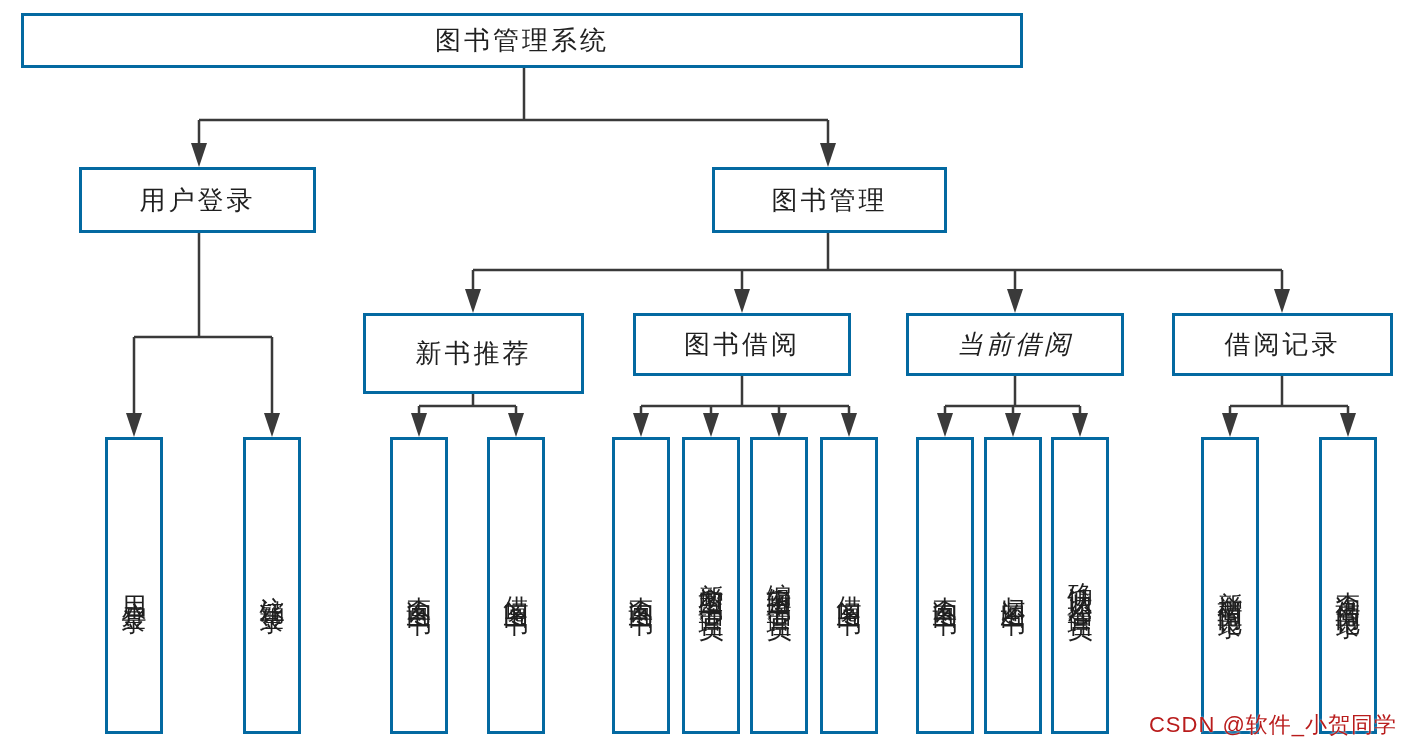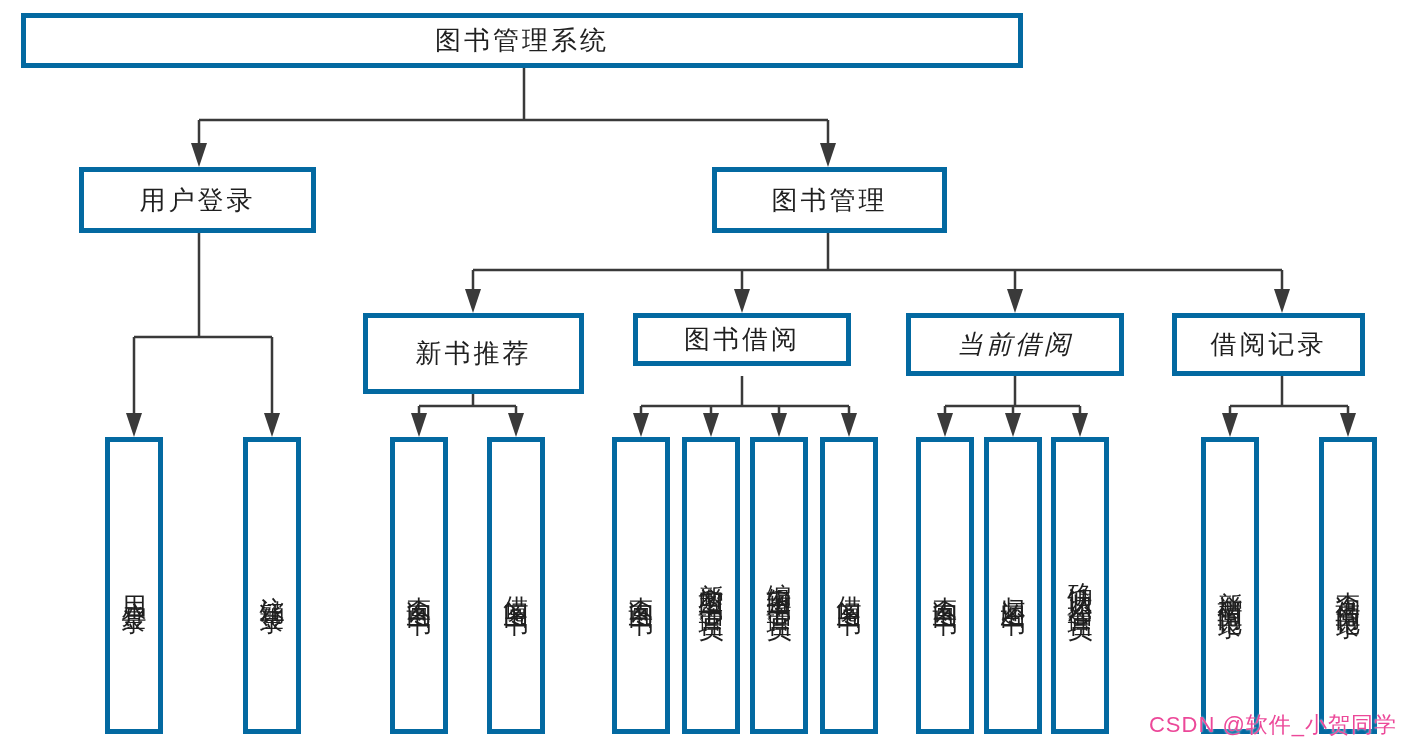--- a/index.html
+++ b/index.html
@@ -8,21 +8,21 @@
     width:1405px;height:747px;
     background:#ffffff;
     overflow:hidden;
     font-family:"Liberation Sans","DejaVu Sans",sans-serif;
   }
   #connectors{position:absolute;left:0;top:0;width:1405px;height:747px;}
   .node{
     position:absolute;
     box-sizing:border-box;
     background:#ffffff;
-    border:5px solid #0369a1;
+    border:3px solid #0369a1;
     display:flex;
     align-items:center;
     justify-content:center;
     color:#1f1f1f;
     font-size:26px;
     letter-spacing:3px;
     white-space:nowrap;
     z-index:2;
   }
   .leaf{
@@ -31,21 +31,21 @@
     font-size:25px;
     letter-spacing:5px;
     line-height:1;
     white-space:normal;
   }
   #watermark{
     position:absolute;
     right:8px;
     top:710px;
     font-size:22px;
-    color:#ec4899;
+    color:#b91c1c;
     letter-spacing:1px;
     text-shadow:0 0 2px #ffffff;
     z-index:3;
   }
 </style>
 </head>
 <body>
 
 <div id="canvas">
 
@@ -91,23 +91,23 @@
       <polygon points="1348,437 1340,413 1356,413"></polygon>
     </g>
   </svg>
 
   <div class="node" style="left:21px;top:13px;width:1002px;height:55px;">图书管理系统</div>
 
   <div class="node" style="left:79px;top:167px;width:237px;height:66px;">用户登录</div>
   <div class="node" style="left:712px;top:167px;width:235px;height:66px;">图书管理</div>
 
   <div class="node" style="left:363px;top:313px;width:221px;height:81px;">新书推荐</div>
-  <div class="node" style="left:633px;top:313px;width:218px;height:53px;">图书借阅</div>
+  <div class="node" style="left:633px;top:313px;width:218px;height:63px;">图书借阅</div>
   <div class="node" style="left:906px;top:313px;width:218px;height:63px;font-style:italic;">当前借阅</div>
-  <div class="node" style="left:1172px;top:313px;width:193px;height:63px;">借阅记录</div>
+  <div class="node" style="left:1172px;top:313px;width:221px;height:63px;">借阅记录</div>
 
   <div class="node leaf" style="left:105px;top:437px;width:58px;height:297px;">用户登录</div>
   <div class="node leaf" style="left:243px;top:437px;width:58px;height:297px;">注销登录</div>
 
   <div class="node leaf" style="left:390px;top:437px;width:58px;height:297px;">查询图书</div>
   <div class="node leaf" style="left:487px;top:437px;width:58px;height:297px;">借阅图书</div>
 
   <div class="node leaf" style="left:612px;top:437px;width:58px;height:297px;">查询图书</div>
   <div class="node leaf" style="left:682px;top:437px;width:58px;height:297px;">新增图书（管理员）</div>
   <div class="node leaf" style="left:750px;top:437px;width:58px;height:297px;">编辑图书（管理员）</div>

